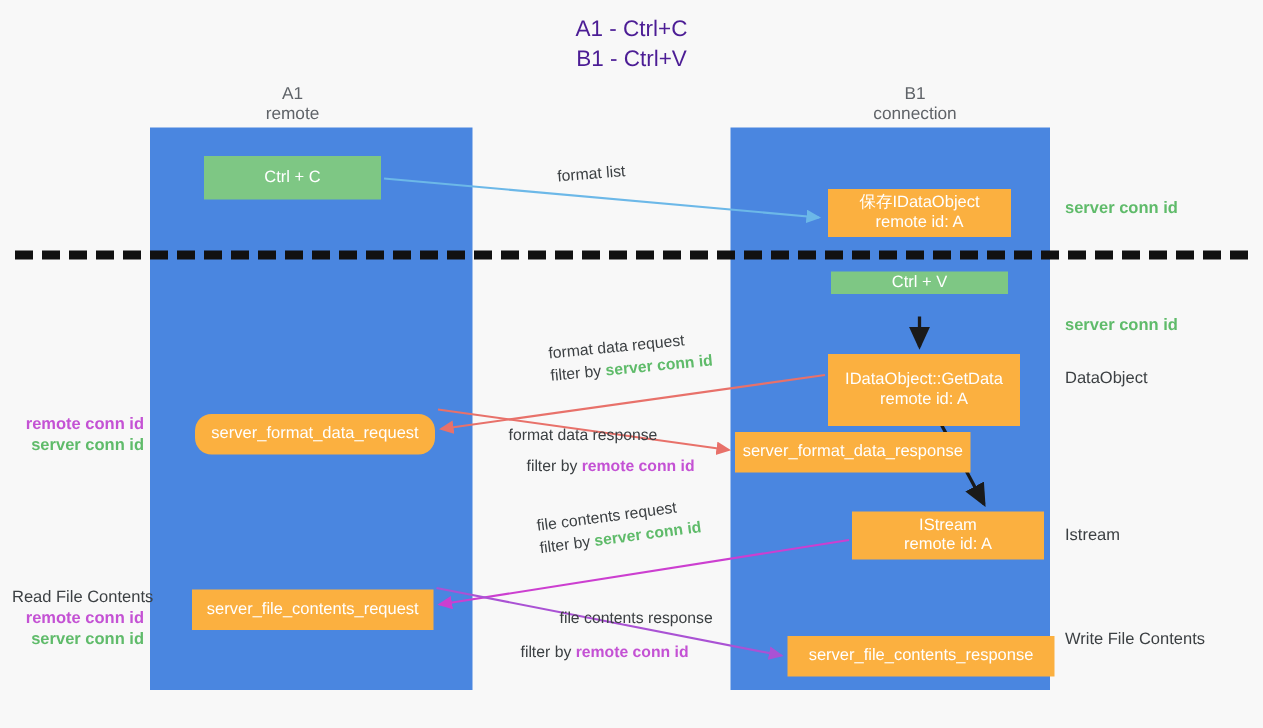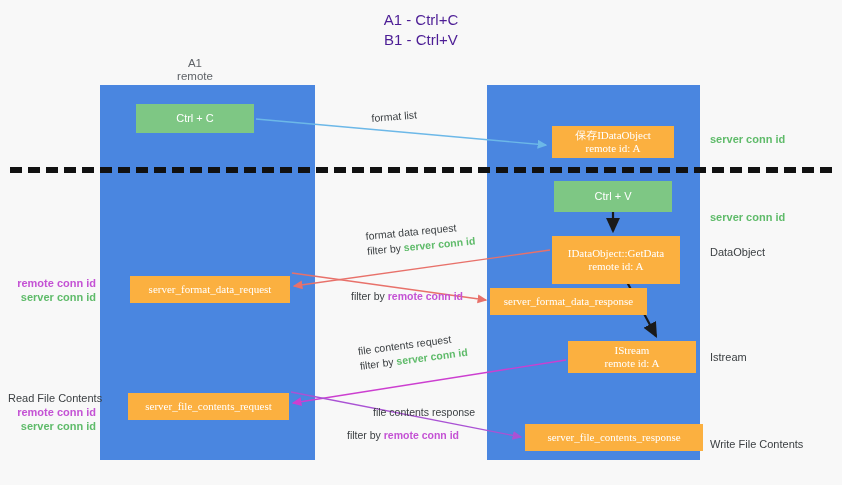--- a/index.html
+++ b/index.html
@@ -75,49 +75,49 @@
     flex-direction: column;
     align-items: center;
     justify-content: center;
     text-align: center;
     color: #ffffff;
     font-size: 11px;
     line-height: 13px;
     padding: 2px 6px;
   }
   .node.green  { background: #7ec784; }
-  .node.orange { background: #fbb040; font-family: Liberation Serif, serif; }
+  .node.orange { background: #fbb040; }
   .node .l2 { display: block; }
 
   #n-ctrlc   { left: 136px; top: 104px; width: 118px; height: 29px; }
   #n-save    { left: 552px; top: 126px; width: 122px; height: 32px; }
-  #n-ctrlv   { left: 554px; top: 181px; width: 118px; height: 31px; }
+  #n-ctrlv   { left: 554px; top: 181px; width: 118px; height: 15px; }
   #n-getdata { left: 552px; top: 236px; width: 128px; height: 48px; }
   #n-istream { left: 568px; top: 341px; width: 128px; height: 32px; }
 
-  #n-sfdreq  { left: 130px; top: 276px; width: 160px; height: 27px; }
+  #n-sfdreq  { left: 130px; top: 276px; width: 160px; height: 27px; border-radius: 11px; }
   #n-sfdres  { left: 490px; top: 288px; width: 157px; height: 27px; }
   #n-sfcreq  { left: 128px; top: 393px; width: 161px; height: 27px; }
   #n-sfcres  { left: 525px; top: 424px; width: 178px; height: 27px; }
 
   
   .right-note {
     position: absolute;
     font-size: 11px;
     line-height: 14px;
     white-space: nowrap;
   }
   .right-note.green-b { color: #5fbb6a; font-weight: bold; }
   .right-note.plain   { color: #3c4043; }
 
   #rn-conn1 { left: 710px; top: 132px; }
   #rn-conn2 { left: 710px; top: 210px; }
   #rn-dataobject { left: 710px; top: 245px; }
   #rn-istream { left: 710px; top: 350px; }
-  #rn-writefile { left: 710px; top: 437px; }
+  #rn-writefile { left: 710px; top: 419px; }
 
   
   .left-note {
     position: absolute;
     font-size: 11px;
     line-height: 14px;
     white-space: nowrap;
     text-align: right;
   }
   .left-note .remote { color: #c452d4; font-weight: bold; display: block; }
@@ -161,20 +161,24 @@
 <div id="stage">
 
   <div class="title-block">
     <div>A1 - Ctrl+C</div>
     <div>B1 - Ctrl+V</div>
   </div>
 
   <div class="col-header" id="hdr-a1">
     <div>A1</div>
     <div>remote</div>
+  </div>
+  <div class="col-header" id="hdr-b1">
+    <div>B1</div>
+    <div>connection</div>
   </div>
 
   <div class="lane" id="lane-a1"></div>
   <div class="lane" id="lane-b1"></div>
 
   <svg id="arrows" viewBox="0 0 842 485">
     <defs>
       <marker id="ah-blue" markerWidth="7" markerHeight="7" refX="6" refY="3.2" orient="auto">
         <path d="M0,0 L7,3.2 L0,6.4 z" fill="#6cb8e8"></path>
       </marker>
@@ -268,20 +272,21 @@
   <div class="edge-label" id="el-formatlist">
     <div>format list</div>
   </div>
 
   <div class="edge-label" id="el-fdreq">
     <div>format data request</div>
     <div><span>filter by </span><span class="kw-server">server conn id</span></div>
   </div>
 
   <div class="edge-label" id="el-fdres">
+    <div>format data response</div>
     <div style="margin-top:6px;margin-left:12px"><span>filter by </span><span class="kw-remote">remote conn id</span></div>
   </div>
 
   <div class="edge-label" id="el-fcreq">
     <div>file contents request</div>
     <div><span>filter by </span><span class="kw-server">server conn id</span></div>
   </div>
 
   <div class="edge-label" id="el-fcres">
     <div style="margin-left:26px">file contents response</div>

